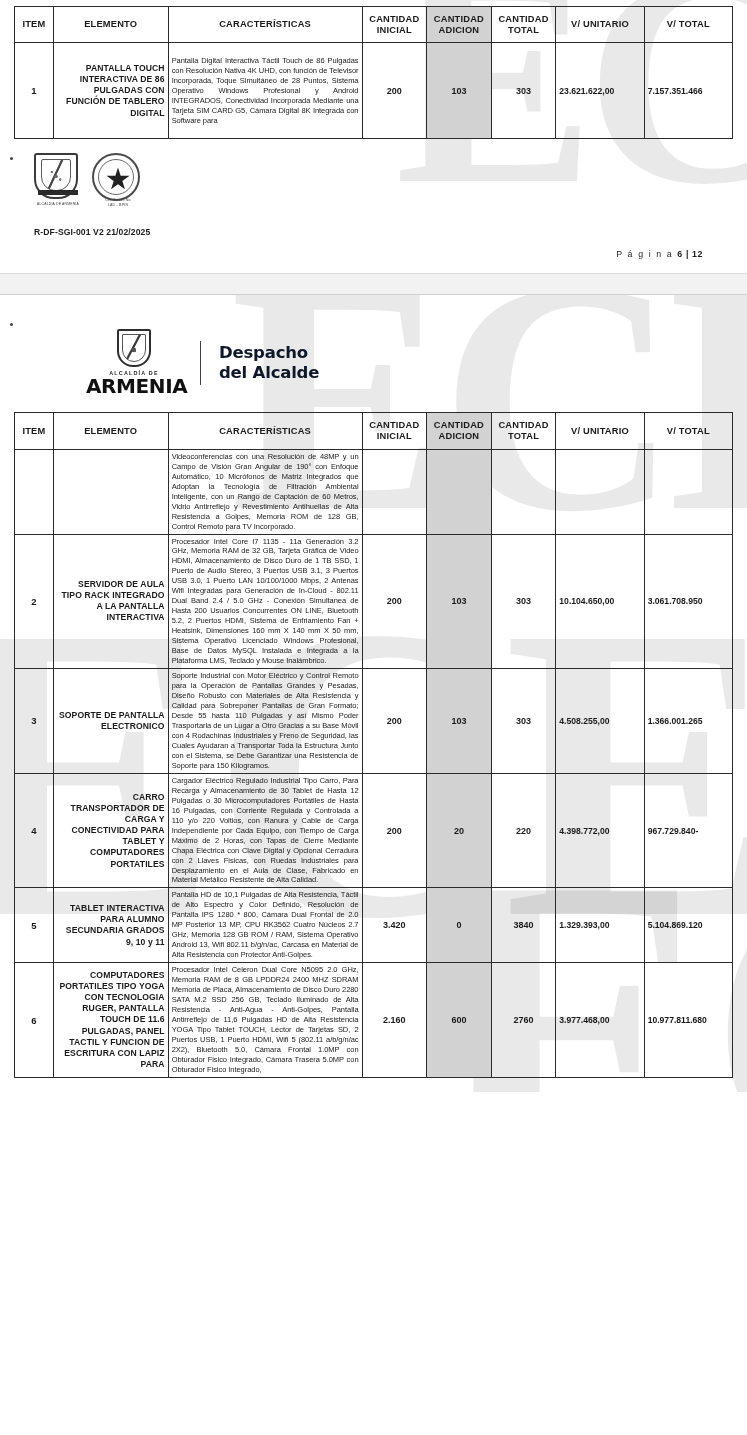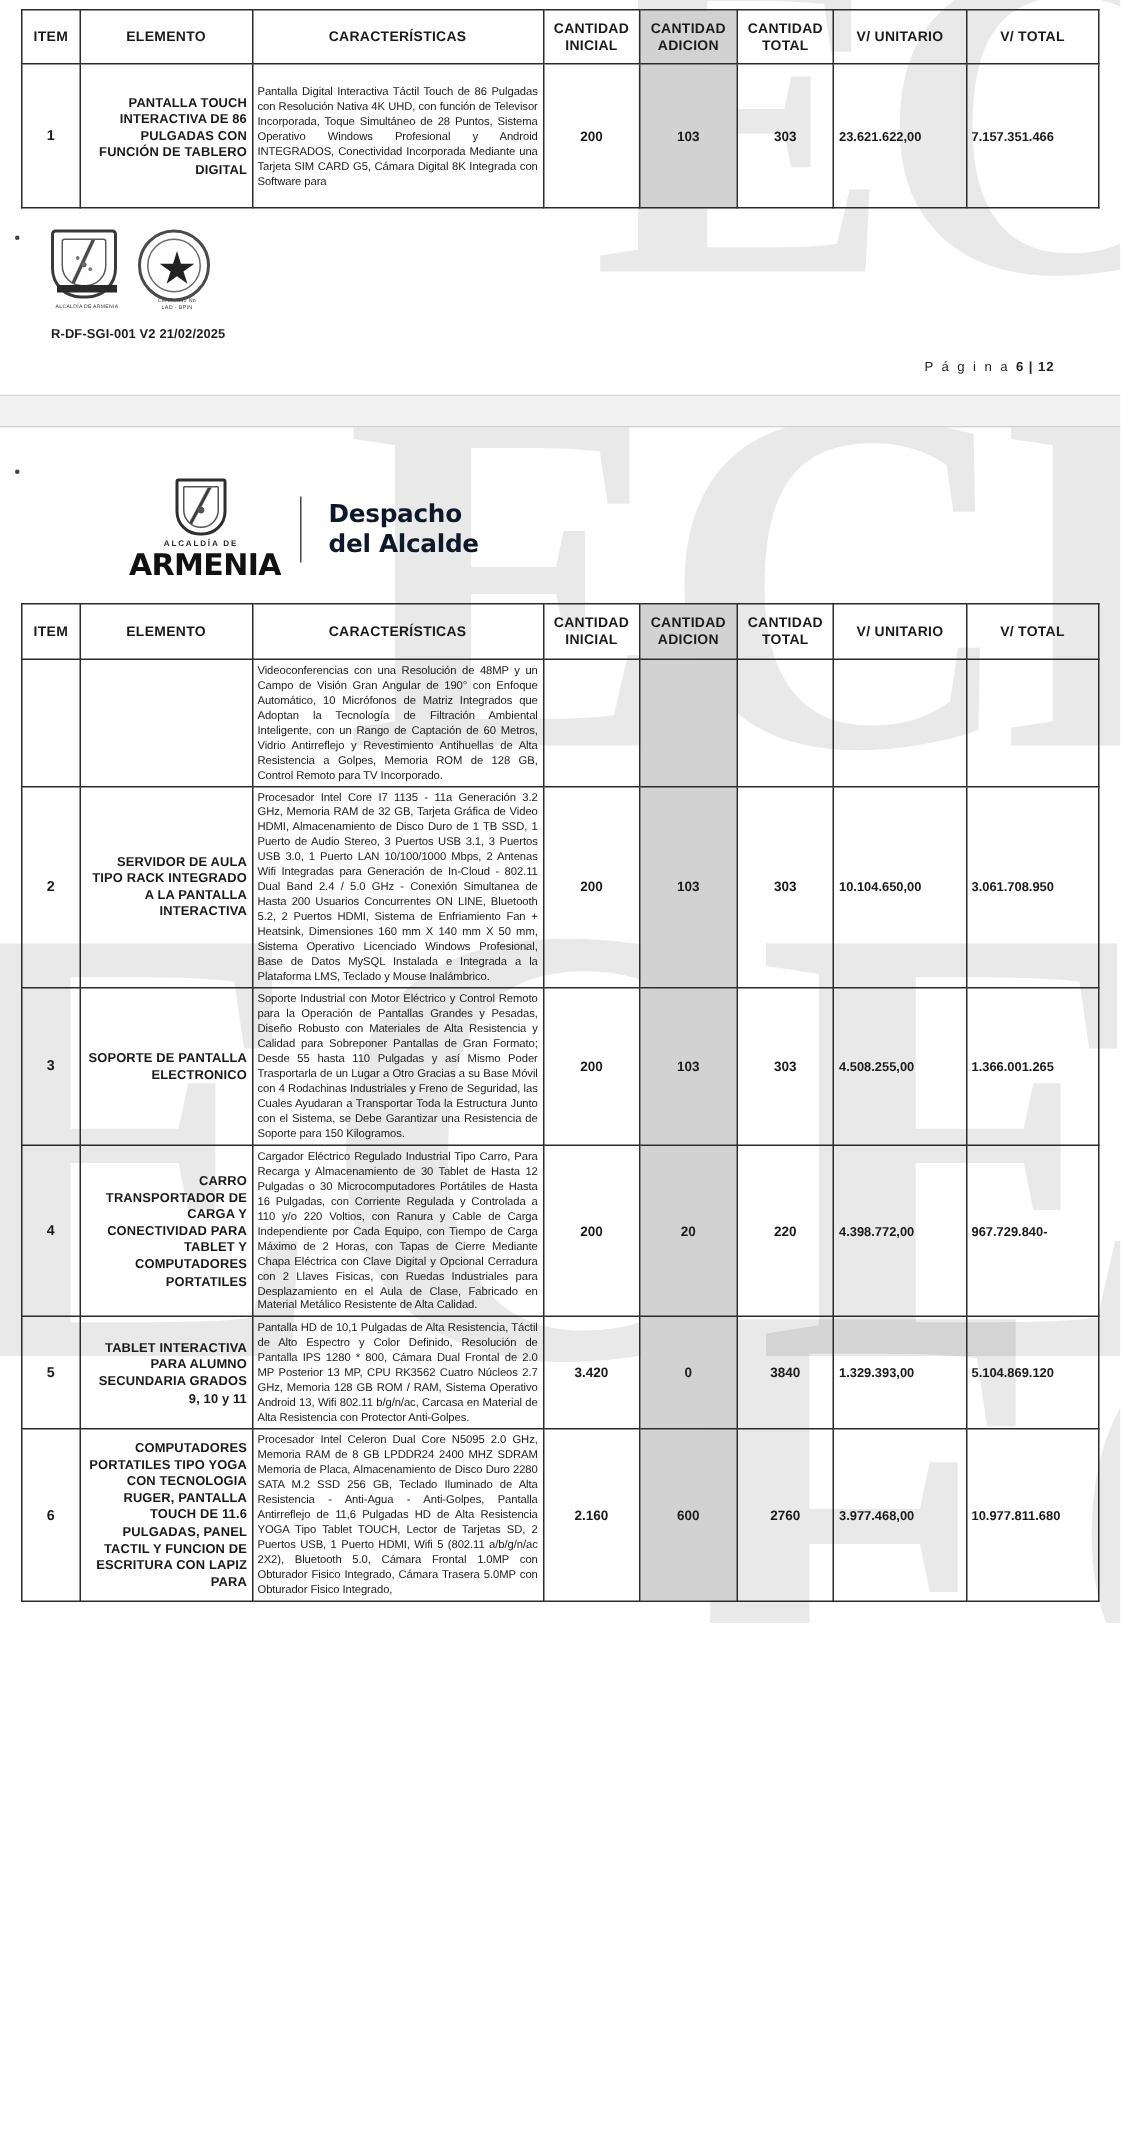--- a/index.html
+++ b/index.html
@@ -203,21 +203,21 @@
     padding-top: 16px;
   }
   .footer-center div {
     font-size: 7.6px;
     line-height: 1.55;
     color: #1d1d1d;
     letter-spacing: 0.1px;
   }
   .doc-code {
     padding-left: 16px;
-    margin-top: 8px;
+    margin-top: 18px;
     font-size: 8.6px;
     font-weight: bold;
     letter-spacing: 0.1px;
     color: #1d1d1d;
   }
   .page-num {
     position: relative;
     z-index: 2;
     text-align: right;
     padding: 4px 44px 14px 0;

